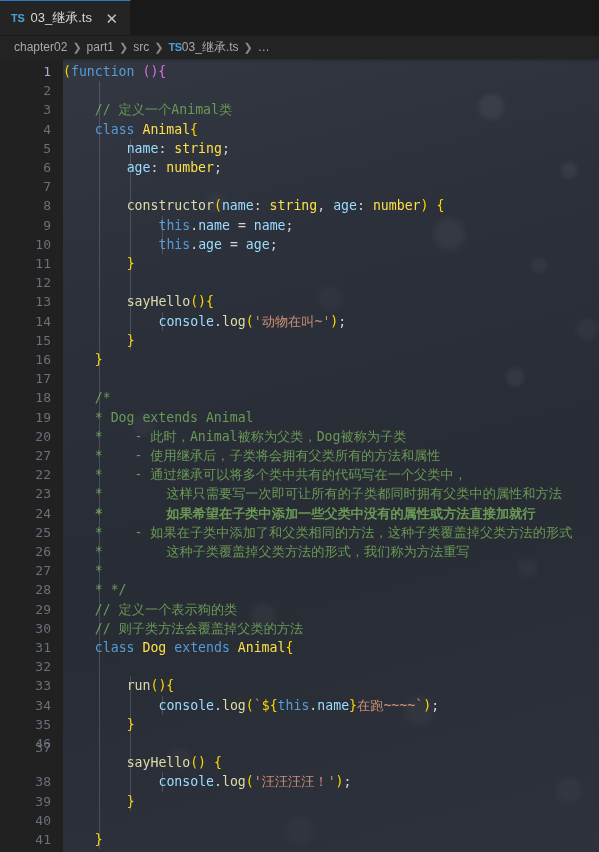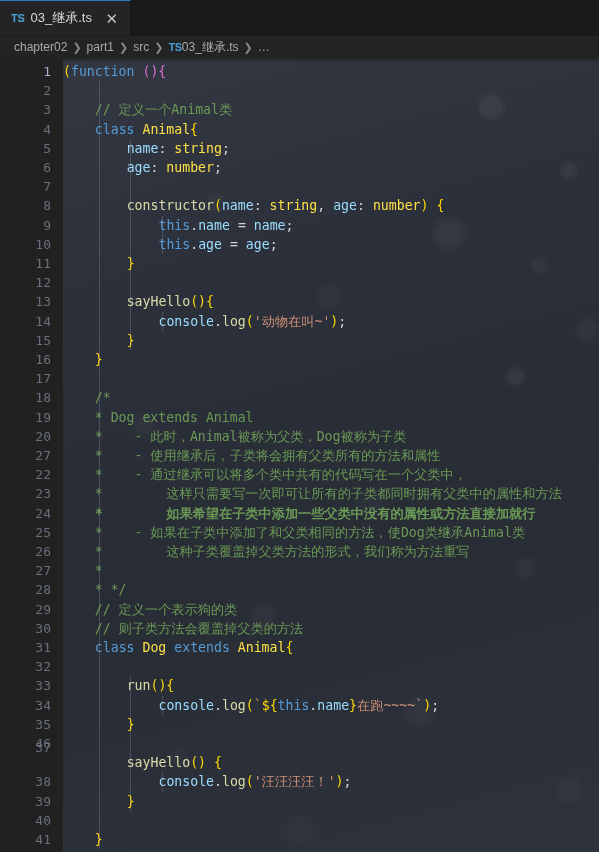--- a/index.html
+++ b/index.html
@@ -205,21 +205,21 @@
       <div class="cline" style="top: 271.8px;"><span class="txt"><span class="punc"> </span><span class="punc"> </span><span class="punc"> </span><span class="punc"> </span><span class="punc"> </span><span class="punc"> </span><span class="punc"> </span><span class="punc"> </span><span class="p1">}</span></span></div>
       <div class="cline" style="top: 291px;"><span class="txt"><span class="punc"> </span><span class="punc"> </span><span class="punc"> </span><span class="punc"> </span><span class="p1">}</span></span></div>
       <div class="cline" style="top: 310.2px;"><span class="txt"></span></div>
       <div class="cline" style="top: 329.4px;"><span class="txt"><span class="cmt">    /*</span></span></div>
       <div class="cline" style="top: 348.6px;"><span class="txt"><span class="cmt">    * Dog extends Animal</span></span></div>
       <div class="cline" style="top: 367.8px;"><span class="txt"><span class="cmt">    *    - 此时，Animal被称为父类，Dog被称为子类</span></span></div>
       <div class="cline" style="top: 387px;"><span class="txt"><span class="cmt">    *    - 使用继承后，子类将会拥有父类所有的方法和属性</span></span></div>
       <div class="cline" style="top: 406.2px;"><span class="txt"><span class="cmt">    *    - 通过继承可以将多个类中共有的代码写在一个父类中，</span></span></div>
       <div class="cline" style="top: 425.4px;"><span class="txt"><span class="cmt">    *        这样只需要写一次即可让所有的子类都同时拥有父类中的属性和方法</span></span></div>
       <div class="cline" style="top: 444.6px; font-weight: bold;"><span class="txt"><span class="cmt">    *        如果希望在子类中添加一些父类中没有的属性或方法直接加就行</span></span></div>
-      <div class="cline" style="top: 463.8px;"><span class="txt"><span class="cmt">    *    - 如果在子类中添加了和父类相同的方法，使Dog类继承Animal类</span></span></div>
+      <div class="cline" style="top: 463.8px;"><span class="txt"><span class="cmt">    *    - 如果在子类中添加了和父类相同的方法，这种子类覆盖掉父类方法的形式</span></span></div>
       <div class="cline" style="top: 483px;"><span class="txt"><span class="cmt">    *        这种子类覆盖掉父类方法的形式，我们称为方法重写</span></span></div>
       <div class="cline" style="top: 502.2px;"><span class="txt"><span class="cmt">    *</span></span></div>
       <div class="cline" style="top: 521.4px;"><span class="txt"><span class="cmt">    * */</span></span></div>
       <div class="cline" style="top: 540.6px;"><span class="txt"><span class="cmt">    // 定义一个表示狗的类</span></span></div>
       <div class="cline" style="top: 559.8px;"><span class="txt"><span class="cmt">    // 则子类方法会覆盖掉父类的方法</span></span></div>
       <div class="cline" style="top: 579px;"><span class="txt"><span class="punc"> </span><span class="punc"> </span><span class="punc"> </span><span class="punc"> </span><span class="kw">class</span><span class="punc"> </span><span class="type">Dog</span><span class="punc"> </span><span class="kw">extends</span><span class="punc"> </span><span class="type">Animal</span><span class="p1">{</span></span></div>
       <div class="cline" style="top: 598.2px;"><span class="txt"></span></div>
       <div class="cline" style="top: 617.4px;"><span class="txt"><span class="punc"> </span><span class="punc"> </span><span class="punc"> </span><span class="punc"> </span><span class="punc"> </span><span class="punc"> </span><span class="punc"> </span><span class="punc"> </span><span class="fn">run</span><span class="p1">(</span><span class="p1">)</span><span class="p1">{</span></span></div>
       <div class="cline" style="top: 636.6px;"><span class="txt"><span class="punc"> </span><span class="punc"> </span><span class="punc"> </span><span class="punc"> </span><span class="punc"> </span><span class="punc"> </span><span class="punc"> </span><span class="punc"> </span><span class="punc"> </span><span class="punc"> </span><span class="punc"> </span><span class="punc"> </span><span class="prop">console</span><span class="punc">.</span><span class="fn">log</span><span class="p1">(</span><span class="str">`</span><span class="p1">${</span><span class="this">this</span><span class="punc">.</span><span class="prop">name</span><span class="p1">}</span><span class="str">在</span><span class="str">跑</span><span class="str">~</span><span class="str">~</span><span class="str">~</span><span class="str">~</span><span class="str">`</span><span class="p1">)</span><span class="punc">;</span></span></div>
       <div class="cline" style="top: 655.8px;"><span class="txt"><span class="punc"> </span><span class="punc"> </span><span class="punc"> </span><span class="punc"> </span><span class="punc"> </span><span class="punc"> </span><span class="punc"> </span><span class="punc"> </span><span class="p1">}</span></span></div>

